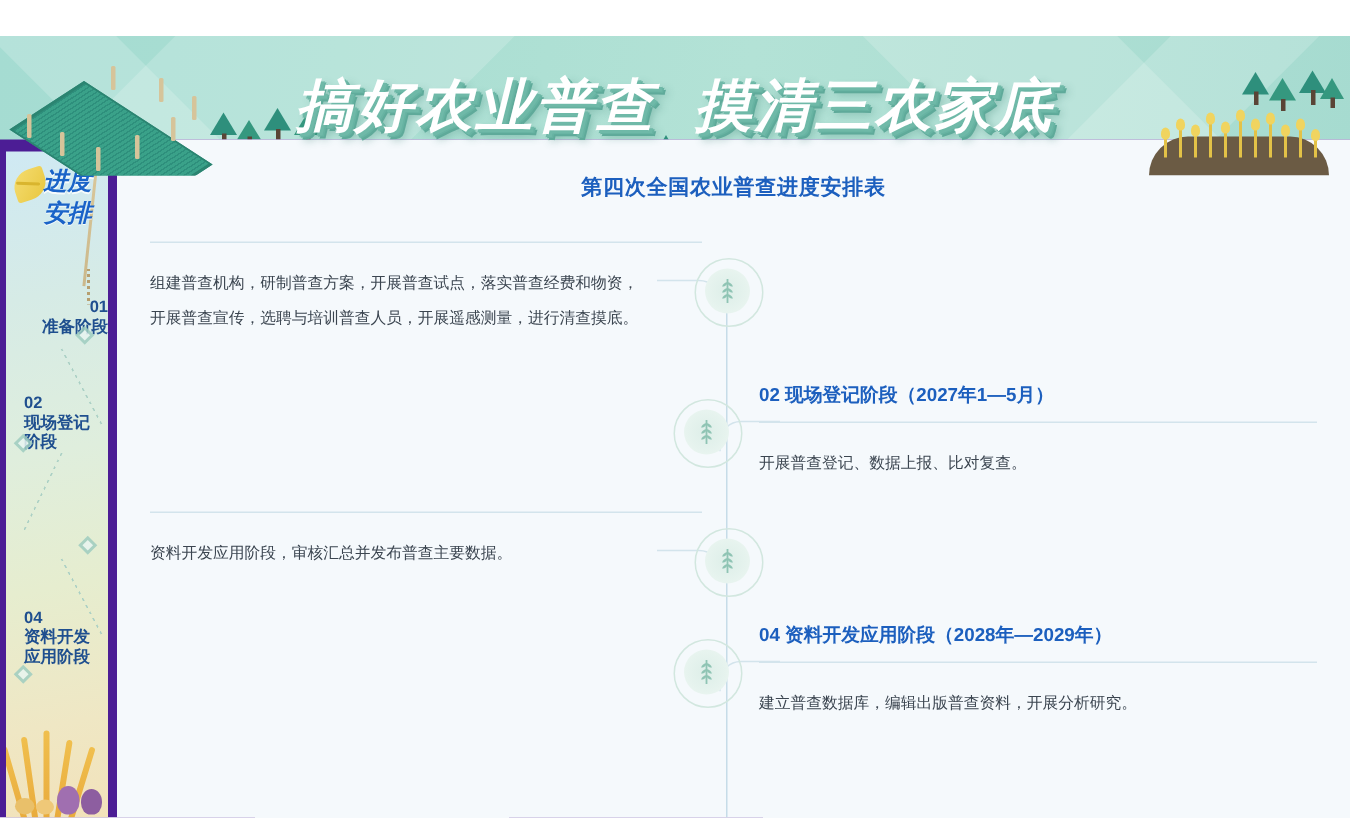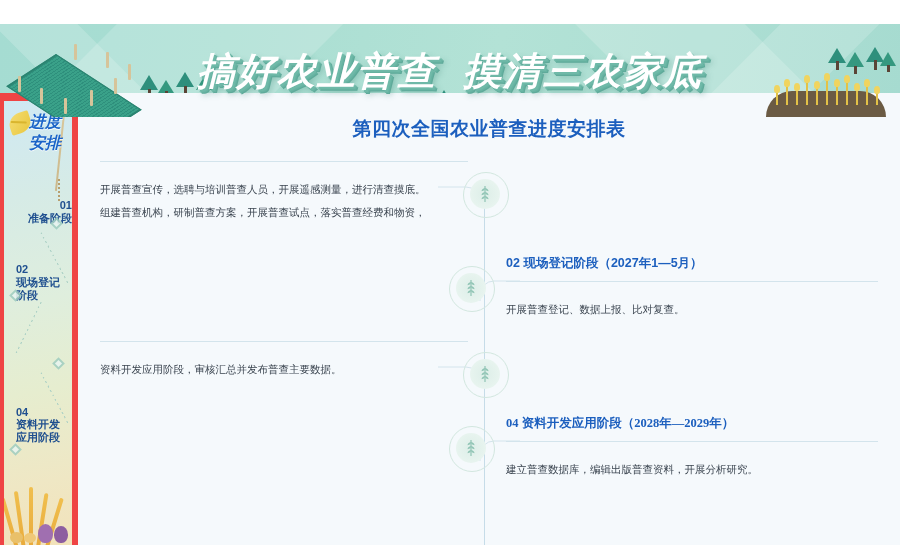--- a/index.html
+++ b/index.html
@@ -57,21 +57,21 @@
   
   .mound{position:absolute;right:14px;bottom:0px;width:120px;height:42px;z-index:4;}
   .mound-hill{
     position:absolute;left:0;bottom:0;width:120px;height:26px;
     background:#6b5b44;border-radius:60px 60px 0 0;
   }
   .stalk{position:absolute;bottom:12px;width:2px;background:#e3c247;}
   .stalk i{position:absolute;top:-4px;left:-2px;width:6px;height:8px;background:#f0d45f;border-radius:50% 50% 40% 40%;}
 
   
-  .body-area{position:absolute;left:0;top:93px;width:900px;height:452px;background:#ef4444;}
+  .body-area{position:absolute;left:0;top:93px;width:900px;height:452px;background:#4c1d95;}
 
   .sidebar{
     position:absolute;left:4px;top:8px;width:68px;height:444px;
     background:linear-gradient(170deg,#cfe9f3 0%,#d6ebe6 22%,#dfeedd 45%,#e6edcf 65%,#efe7c4 85%,#f2e2ba 100%);
     overflow:hidden;
   }
   .sb-title{
     position:absolute;left:24px;top:10px;width:34px;
     font-size:16px;font-weight:bold;font-style:italic;color:#1a63c8;
     line-height:21px;letter-spacing:0px;text-align:center;
@@ -113,21 +113,21 @@
   }
   .wheat-b{position:absolute;bottom:-6px;width:4px;height:54px;background:linear-gradient(#f0bf4e,#e8a93a);border-radius:3px;}
   .veg{position:absolute;bottom:2px;border-radius:50%;}
 
   .content{
     position:absolute;left:78px;top:0;width:822px;height:452px;
     background:#f5f9fc;
   }
   .page-title{
     position:absolute;left:0;top:23px;width:822px;text-align:center;
-    font-size:19px;font-weight:bold;color:#1c5fbe;letter-spacing:.5px;
+    font-size:14px;font-weight:bold;color:#1c5fbe;letter-spacing:.5px;
   }
 
   
   .tl-line{
     position:absolute;left:406px;top:90px;width:1px;height:362px;
     background:#c6dce8;
   }
   .node{
     position:absolute;width:30px;height:30px;border-radius:50%;
     background:radial-gradient(circle,#ddeee8 0%,#e6f3ee 60%,#eef7f3 100%);
@@ -279,21 +279,21 @@
         <div class="sb-num">02</div>
         <div class="sb-lbl" style="white-space:pre-line;">现场登记
 阶段</div>
       </div>
       <div class="sb-diamond" style="left:7px;top:190px;"></div>
 
       <div class="sb-diamond" style="left:50px;top:258px;"></div>
 
       <div class="sb-item right" style="left:4px;top:305px;">
         <div class="sb-num">04</div>
-        <div class="sb-lbl" style="white-space:pre-line;font-family:Liberation Mono, monospace;">资料开发
+        <div class="sb-lbl" style="white-space:pre-line;">资料开发
 应用阶段</div>
       </div>
       <div class="sb-diamond" style="left:7px;top:344px;"></div>
 
       <div class="sb-bottom">
         <div class="wheat-b" style="left:4px;transform:rotate(-16deg);"></div>
         <div class="wheat-b" style="left:14px;transform:rotate(-8deg);height:60px;"></div>
         <div class="wheat-b" style="left:25px;transform:rotate(0deg);height:64px;"></div>
         <div class="wheat-b" style="left:36px;transform:rotate(9deg);height:58px;"></div>
         <div class="wheat-b" style="left:48px;transform:rotate(17deg);"></div>
@@ -305,22 +305,22 @@
     </div>
 
     <div class="content">
       <div class="page-title">第四次全国农业普查进度安排表</div>
 
       <div class="tl-line"></div>
 
       <div class="card left" style="left:22px;top:68px;width:368px;">
         <div class="card-rule"></div>
         <div class="card-body">
+          <div>组建普查机构，研制普查方案，开展普查试点，落实普查经费和物资，</div>
           <div>开展普查宣传，选聘与培训普查人员，开展遥感测量，进行清查摸底。</div>
-          <div>组建普查机构，研制普查方案，开展普查试点，落实普查经费和物资，</div>
         </div>
       </div>
       <svg class="connector" style="left:360px;top:78px;" width="60" height="36" viewBox="0 0 60 36">
         <path d="M0 16 H28 A14 14 0 0 1 42 30 V36" fill="none" stroke="#d3e4ec" stroke-width="1"></path>
       </svg>
       <div class="node-ring" style="left:385px;top:79px;"></div>
       <div class="node" style="left:392px;top:86px;">
         <svg width="14" height="18" viewBox="0 0 14 18">
           <path d="M7 1 L7 17" stroke="#8fc4b4" stroke-width="1.2" fill="none"></path>
           <path d="M7 3 q-3.5 1 -3.5 3.2 Q7 5.8 7 3 Z" fill="#8fc4b4"></path>
@@ -370,21 +370,21 @@
           <path d="M7 1 L7 17" stroke="#8fc4b4" stroke-width="1.2" fill="none"></path>
           <path d="M7 3 q-3.5 1 -3.5 3.2 Q7 5.8 7 3 Z" fill="#8fc4b4"></path>
           <path d="M7 3 q3.5 1 3.5 3.2 Q7 5.8 7 3 Z" fill="#8fc4b4"></path>
           <path d="M7 7 q-3.5 1 -3.5 3.2 Q7 9.8 7 7 Z" fill="#8fc4b4"></path>
           <path d="M7 7 q3.5 1 3.5 3.2 Q7 9.8 7 7 Z" fill="#8fc4b4"></path>
           <path d="M7 11 q-3.5 1 -3.5 3.2 Q7 13.8 7 11 Z" fill="#8fc4b4"></path>
           <path d="M7 11 q3.5 1 3.5 3.2 Q7 13.8 7 11 Z" fill="#8fc4b4"></path>
         </svg>
       </div>
 
-      <div class="card right" style="left:428px;top:322px;width:372px;font-family:Liberation Serif, serif;">
+      <div class="card right" style="left:428px;top:322px;width:372px;">
         <div class="card-head">04 资料开发应用阶段（2028年—2029年）</div>
         <div class="card-rule"></div>
         <div class="card-body">
           <div>建立普查数据库，编辑出版普查资料，开展分析研究。</div>
         </div>
       </div>
       <svg class="connector" style="left:396px;top:332px;" width="46" height="36" viewBox="0 0 46 36">
         <path d="M46 16 H20 A14 14 0 0 0 6 30 V36" fill="none" stroke="#d3e4ec" stroke-width="1"></path>
       </svg>
       <div class="node-ring" style="left:371px;top:333px;"></div>

